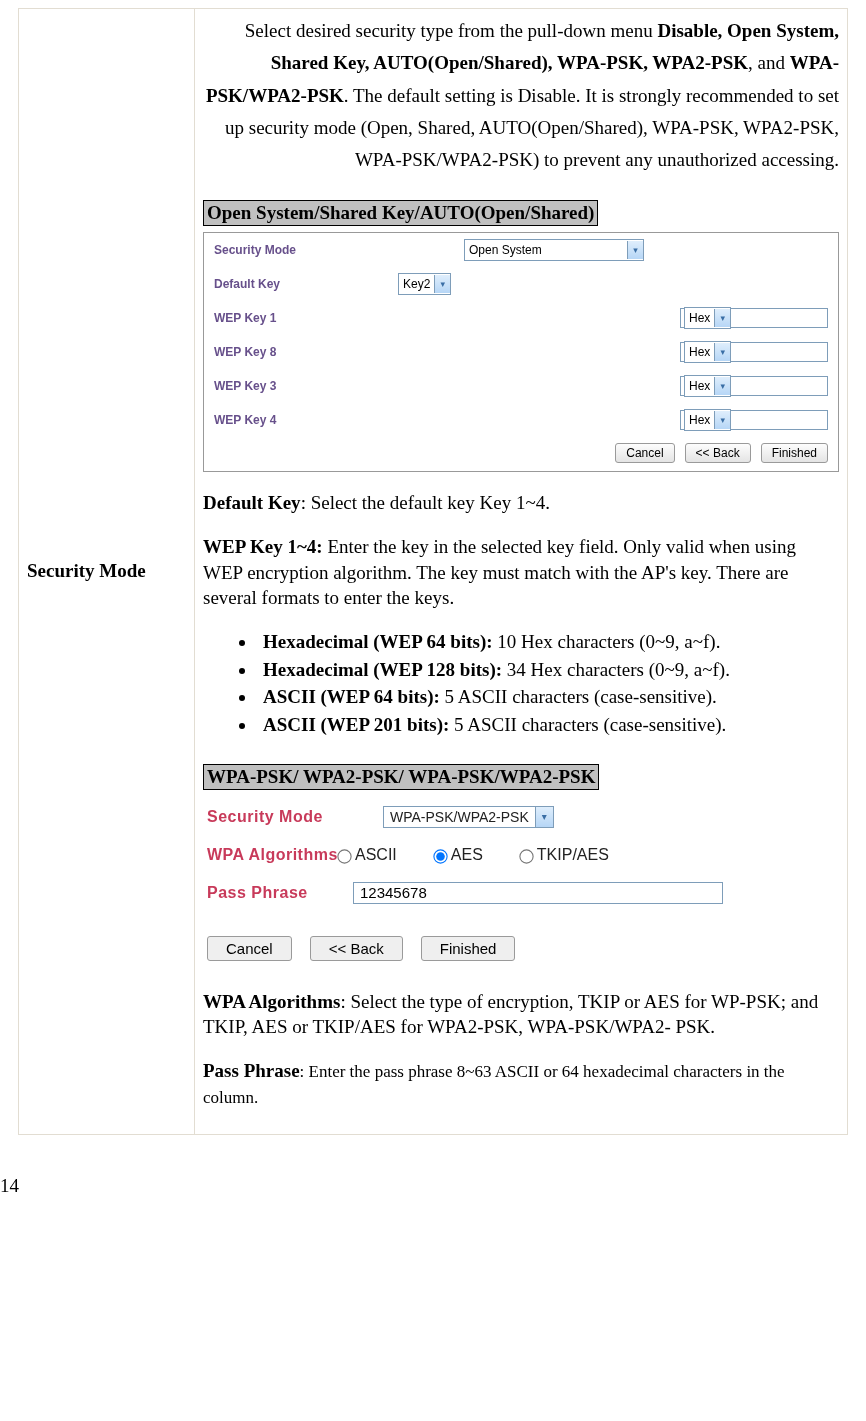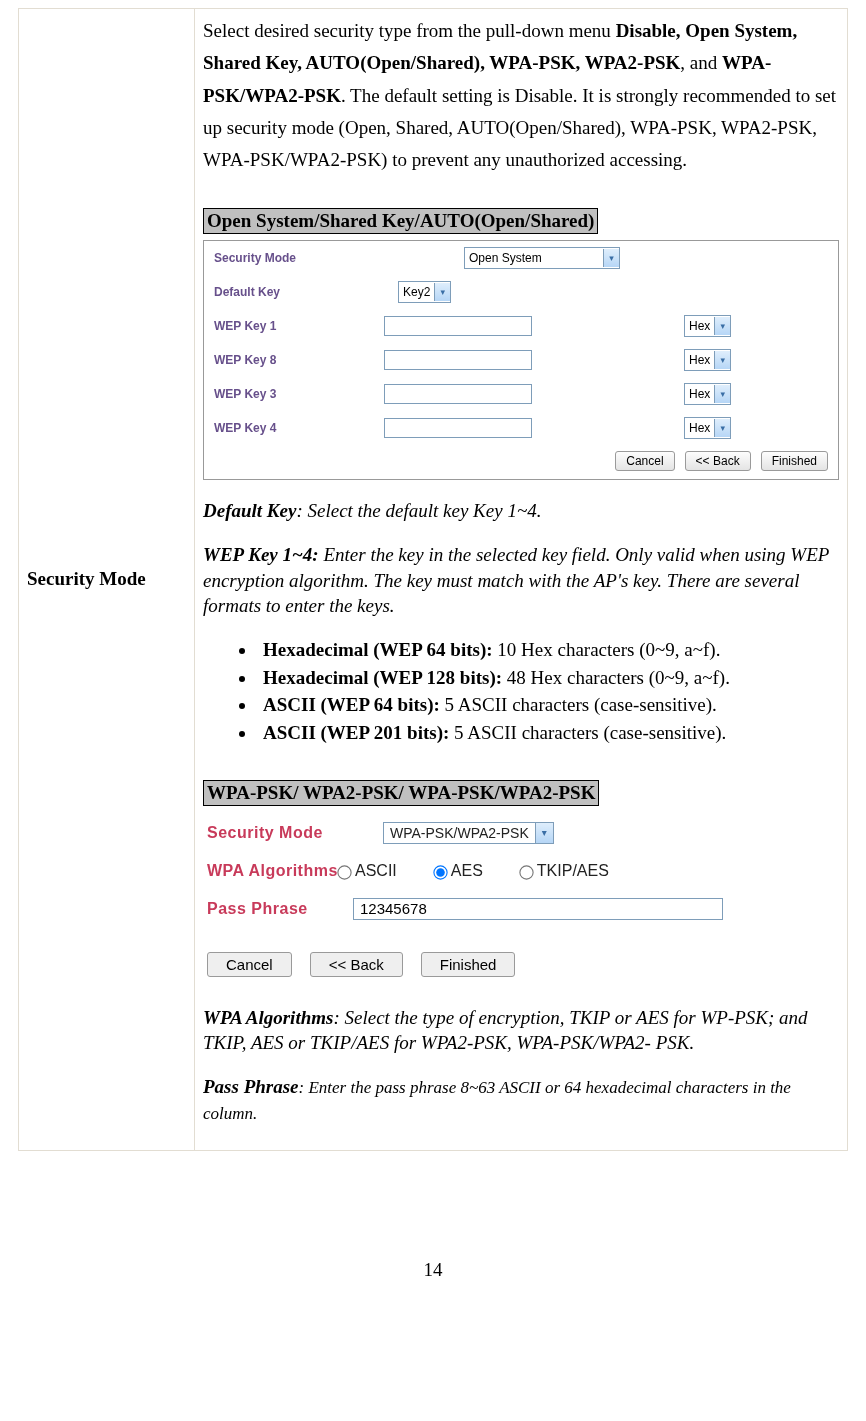--- a/index.html
+++ b/index.html
@@ -30,29 +30,29 @@
     font-weight: bold;
     text-align: left;
     padding-left: 14px;
     font-size: 19px;
   }
   .content-cell {
     font-size: 19px;
     vertical-align: top;
     padding-top: 10px;
   }
-  .para { line-height: 1.7; margin: 0 0 6px 0; }
+  .para { line-height: 1.7; margin: 0 0 6px 0; text-align: right; }
   .section-header {
     background: #c0c0c0;
     border: 1px solid #000;
     font-weight: bold;
     display: inline-block;
     padding: 1px 3px;
     font-size: 19px;
-    margin-top: 26px;
+    margin-top: 18px;
     margin-bottom: 2px;
   }
 
   
   .panel1 {
     border: 1px solid #999;
     width: 636px;
     background: #fff;
     font-family: Verdana, Arial, sans-serif;
     font-size: 12px;
@@ -106,23 +106,23 @@
   .btn {
     font-family: Verdana, Arial, sans-serif;
     font-size:12px;
     padding:2px 10px;
     background: linear-gradient(#fdfdfd,#e4e4e4);
     border:1px solid #9a9a9a;
     border-radius:3px;
   }
   .col2 { display:inline-block;margin-left:14px; }
   .hex-col { position:absolute; left: 480px; }
-  .wep-row { position:relative; }
-
-  .desc p { margin: 18px 0; line-height:1.35;font-style:italic; }
+  .wep-row { position:relative;justify-content:space-between; }
+
+  .desc p { margin: 18px 0; line-height:1.35; }
   .bul {
     list-style: disc;
     padding-left: 38px;
     margin: 2px 0 8px 0;
   }
   .bul li { margin: 2px 16px; padding-left: 6px; line-height:1.35; }
 
   
   .panel2 {
     width: 636px;
@@ -162,21 +162,21 @@
     width: 370px; height:22px;
   }
   .panel2-buttons { display:flex; gap:18px; padding: 24px 0 10px 4px; }
   .btn2 {
     border:1px solid #9a9a9a; border-radius:3px;
     background:#efefef;
     font-size:15px; padding:3px 18px;
     font-family: Arial,sans-serif;
   }
 
-  .pagenum { text-align:center; font-size:19px; margin-top:108px; padding-bottom:20px; }
+  .pagenum { font-size:19px; margin-top:40px; padding-bottom:20px; }
 </style>
 </head>
 <body>
 
 <div class="page">
 <table class="outer-table">
 <tbody>
         <tr>
 <td class="label-cell">Security Mode</td>
 <td class="content-cell">
@@ -184,21 +184,21 @@
 <p class="para">
 <span>Select desired security type from the pull-down menu </span><b>Disable, Open System, Shared Key, AUTO(Open/Shared), WPA-PSK, WPA2-PSK</b><span>, and </span><b>WPA-PSK/WPA2-PSK</b><span>. The default setting is Disable. It is strongly recommended to set up security mode (Open, Shared, AUTO(Open/Shared), WPA-PSK, WPA2-PSK, WPA-PSK/WPA2-PSK) to prevent any unauthorized accessing.</span>
 </p>
 
 <div class="section-header">Open System/Shared Key/AUTO(Open/Shared)</div>
 
 <div class="panel1">
   <div class="panel1-row">
     <div class="panel1-label">Security Mode</div>
     <div class="col2" style="margin-left:80px">
-      <div class="select-wrap" style="width:156px;">
+      <div class="select-wrap" style="width:180px;">
         <span class="sel-text" style="flex:1">Open System</span>
         <span class="dropbtn">▾</span>
       </div>
     </div>
   </div>
   <div class="panel1-row">
     <div class="panel1-label">Default Key</div>
     <div class="col2">
       <div class="select-wrap">
         <span class="sel-text">Key2</span>
@@ -251,21 +251,21 @@
     <button class="btn">&lt;&lt;  Back</button>
     <button class="btn">Finished</button>
   </div>
 </div>
 
 <div class="desc">
   <p><b>Default Key</b><span>: Select the default key Key 1~4.</span></p>
   <p><b>WEP Key 1~4:</b><span> Enter the key in the selected key field. Only valid when using WEP encryption algorithm. The key must match with the AP's key. There are several formats to enter the keys.</span></p>
   <ul class="bul">
     <li><b>Hexadecimal (WEP 64 bits):</b><span> 10 Hex characters (0~9, a~f).</span></li>
-    <li><b>Hexadecimal (WEP 128 bits):</b><span> 48 Hex characters (0~9, a~f).</span></li>
+    <li><b>Hexadecimal (WEP 128 bits):</b><span> 34 Hex characters (0~9, a~f).</span></li>
     <li><b>ASCII (WEP 64 bits):</b><span> 5 ASCII characters (case-sensitive).</span></li>
     <li><b>ASCII (WEP 201 bits):</b><span> 5 ASCII characters (case-sensitive).</span></li>
   </ul>
 </div>
 
 <div class="section-header">WPA-PSK/ WPA2-PSK/ WPA-PSK/WPA2-PSK</div>
 
 <div class="panel2">
   <div class="panel2-row">
     <div class="panel2-label">Security Mode</div>

